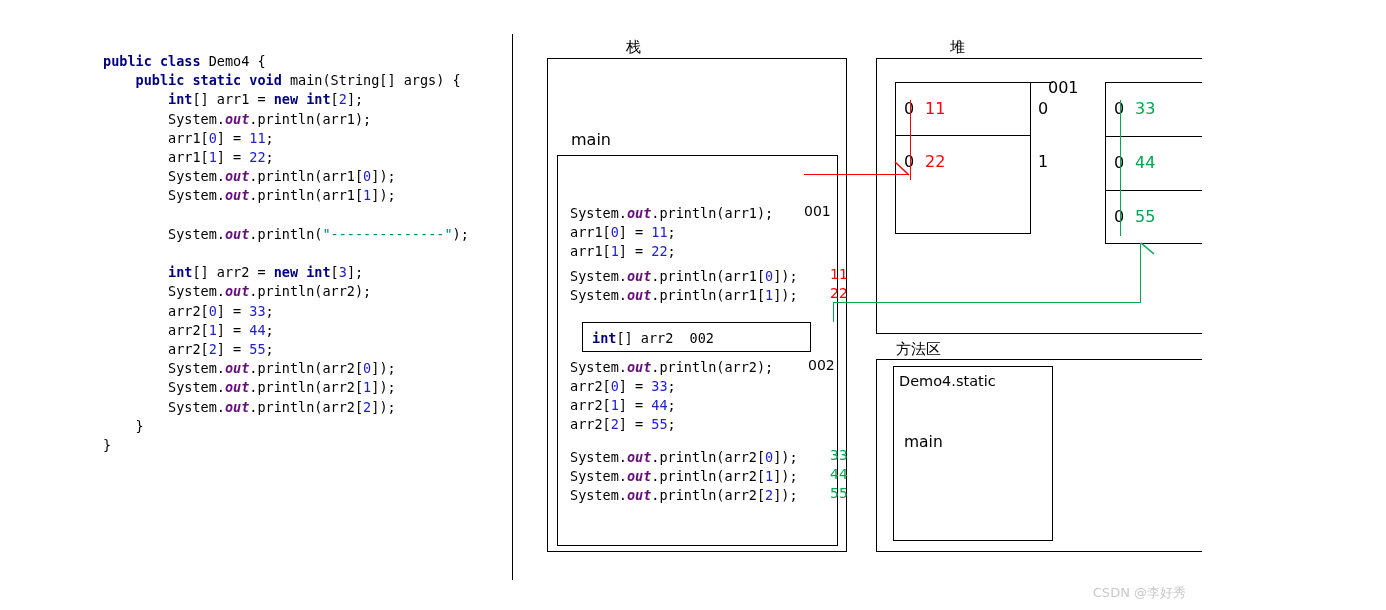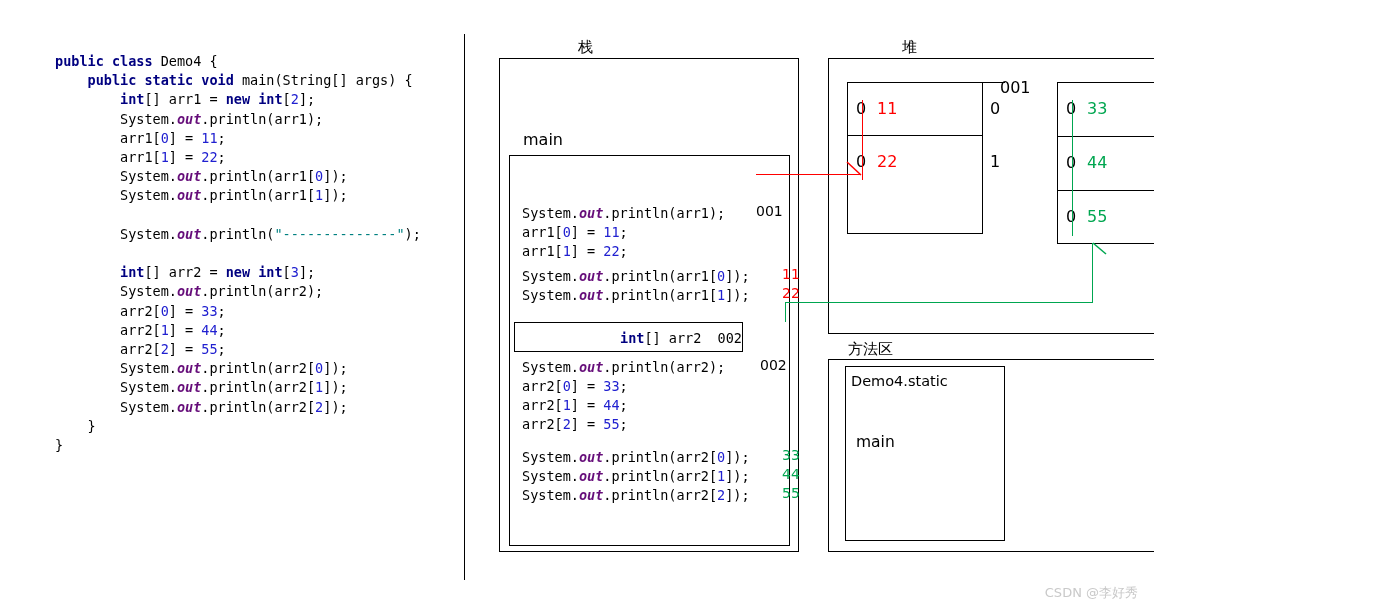--- a/index.html
+++ b/index.html
@@ -10,20 +10,21 @@
   body {
     font-family: "DejaVu Sans", sans-serif;
     -webkit-font-smoothing: none;
   }
   #root {
     position: relative;
     width: 1154px;
     height: 610px;
     overflow: hidden;
     background: #ffffff;
+    margin-left: 48px;
   }
 
   
   #code-panel {
     position: absolute;
     left: 55px;
     top: 52px;
     width: 400px;
     font-family: "DejaVu Sans Mono", monospace;
     font-size: 13.5px;
@@ -215,21 +216,21 @@
       <div class="stack-line" style="left: 522px; top: 223px;"><span class="plain">arr1[</span><span class="num">0</span><span class="plain">] = </span><span class="num">11</span><span class="plain">;</span></div>
       <div class="stack-line" style="left: 522px; top: 242px;"><span class="plain">arr1[</span><span class="num">1</span><span class="plain">] = </span><span class="num">22</span><span class="plain">;</span></div>
     </div>
   <div id="stack-lines-2">
       <div class="stack-line" style="left: 522px; top: 267px;"><span class="plain">System.</span><span class="fld">out</span><span class="plain">.println(arr1[</span><span class="num">0</span><span class="plain">]);</span></div>
       <div class="addr-note" style="left: 782px; top: 266px; color: rgb(255, 0, 0);">11</div>
       <div class="stack-line" style="left: 522px; top: 286px;"><span class="plain">System.</span><span class="fld">out</span><span class="plain">.println(arr1[</span><span class="num">1</span><span class="plain">]);</span></div>
       <div class="addr-note" style="left: 782px; top: 285px; color: rgb(255, 0, 0);">22</div>
     </div>
 
-  <div class="var-box" style="left:514px; top:322px; width:229px; height:30px;text-align:right;"><span class="kw">int</span><span class="plain">[] arr2  002</span></div>
+  <div class="var-box" style="left:534px; top:322px; width:229px; height:30px;"><span class="kw">int</span><span class="plain">[] arr2  002</span></div>
 
   <div id="stack-lines-3">
       <div class="stack-line" style="left: 522px; top: 358px;"><span class="plain">System.</span><span class="fld">out</span><span class="plain">.println(arr2);</span></div>
       <div class="addr-note" style="left: 760px; top: 357px; color: rgb(0, 0, 0);">002</div>
       <div class="stack-line" style="left: 522px; top: 377px;"><span class="plain">arr2[</span><span class="num">0</span><span class="plain">] = </span><span class="num">33</span><span class="plain">;</span></div>
       <div class="stack-line" style="left: 522px; top: 396px;"><span class="plain">arr2[</span><span class="num">1</span><span class="plain">] = </span><span class="num">44</span><span class="plain">;</span></div>
       <div class="stack-line" style="left: 522px; top: 415px;"><span class="plain">arr2[</span><span class="num">2</span><span class="plain">] = </span><span class="num">55</span><span class="plain">;</span></div>
     </div>
   <div id="stack-lines-4">
       <div class="stack-line" style="left: 522px; top: 448px;"><span class="plain">System.</span><span class="fld">out</span><span class="plain">.println(arr2[</span><span class="num">0</span><span class="plain">]);</span></div>

